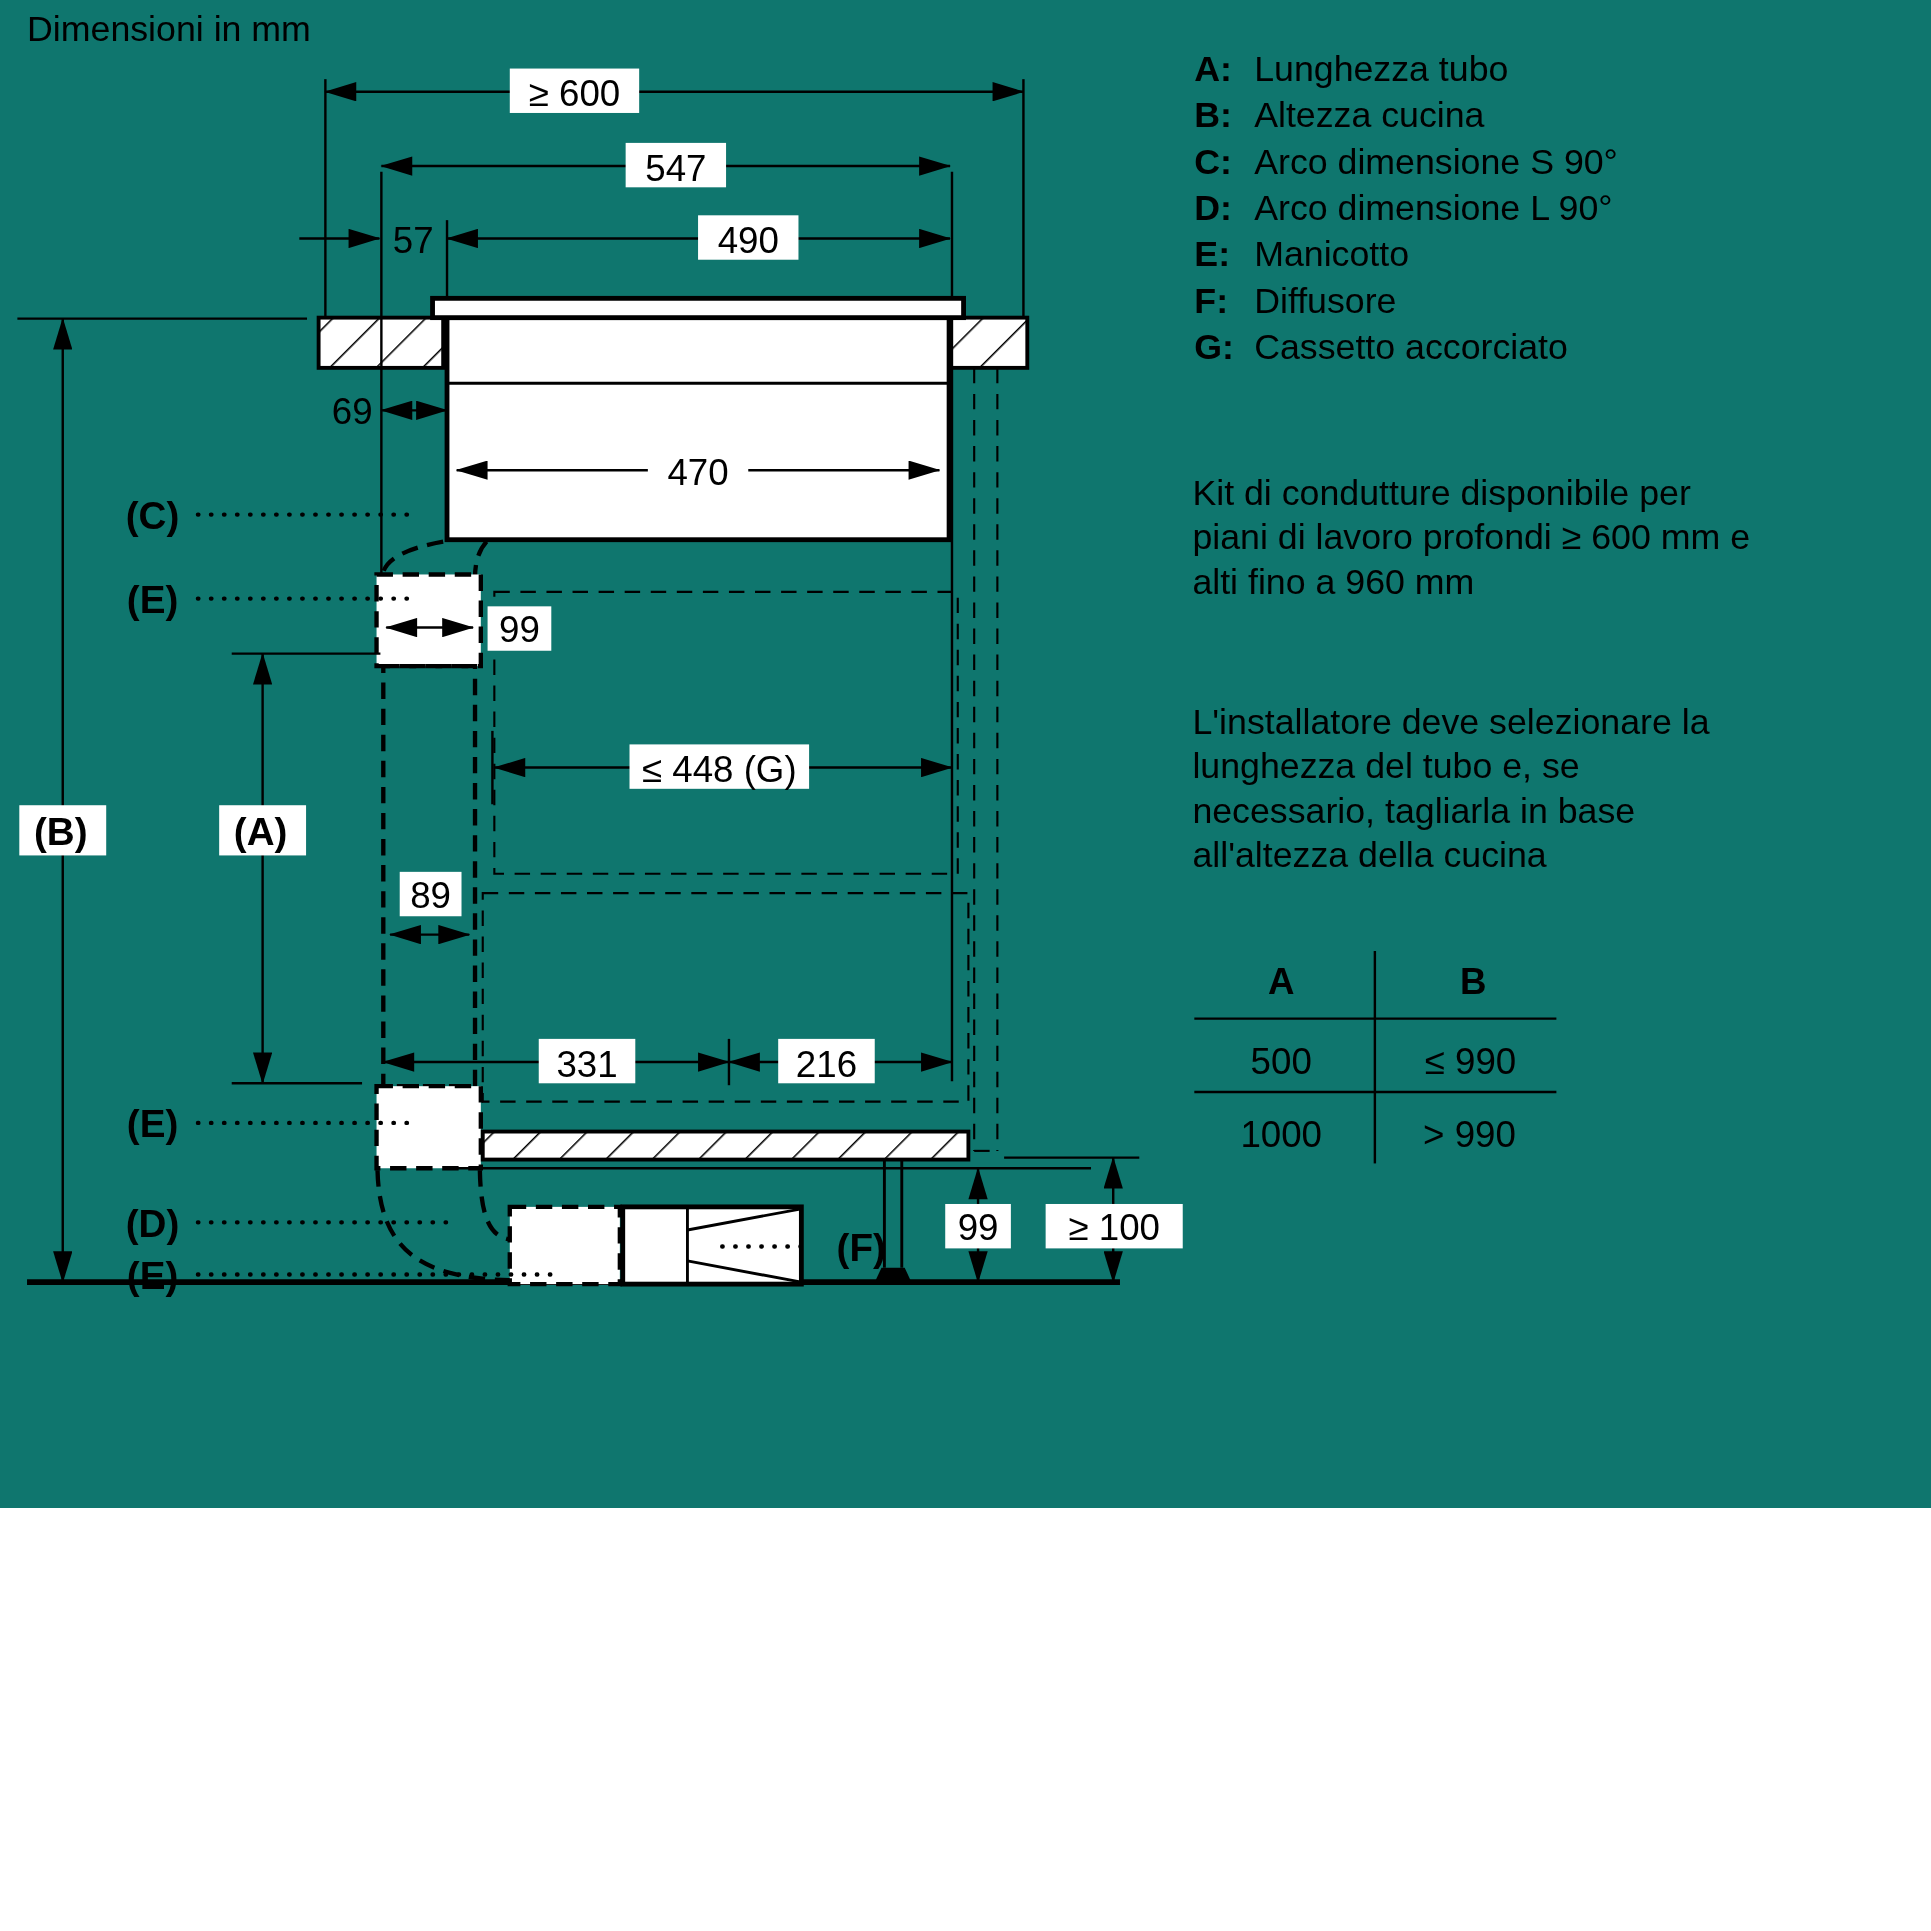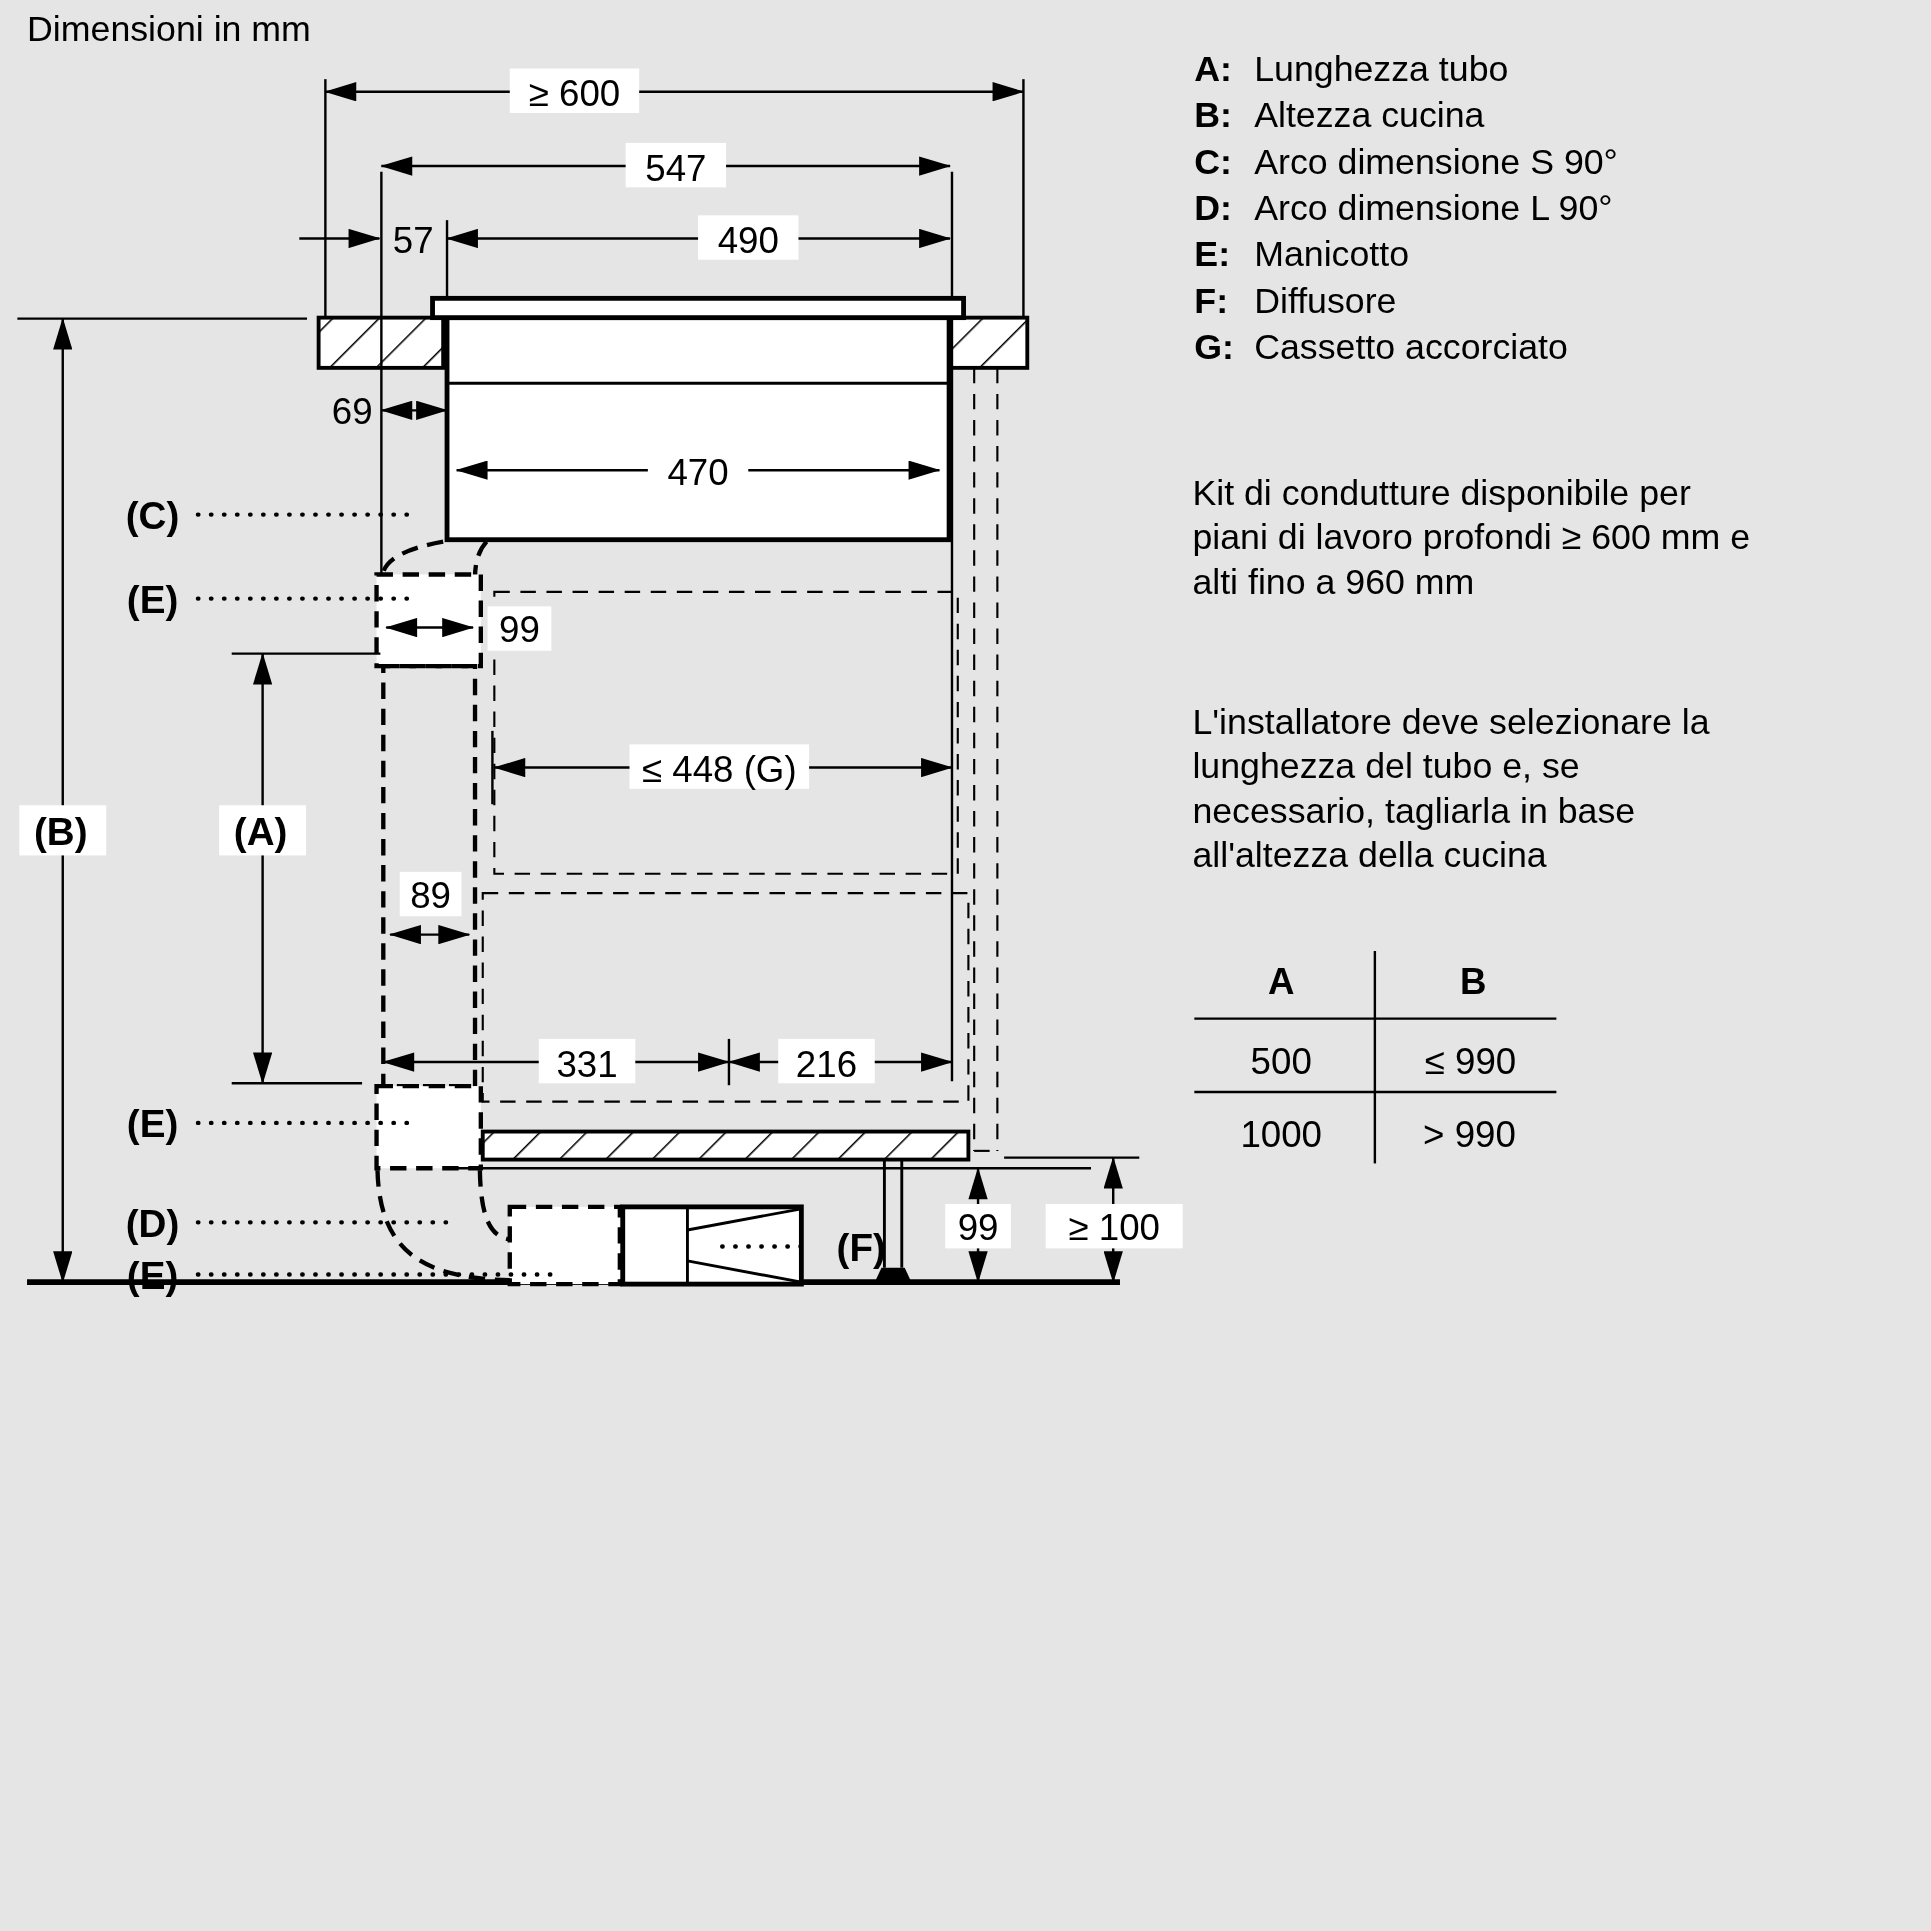--- a/index.html
+++ b/index.html
@@ -1,16 +1,16 @@
 <!DOCTYPE html>
 <html><head>
 <meta charset="utf-8">
 <style>
   html,body{margin:0;padding:0;background:#fff;}
-  .stage{position:relative;width:1931px;height:1931px;background:#e5e5e5;overflow:hidden;
+  .stage{position:relative;width:1931px;height:1508px;background:#0f766e;overflow:hidden;
          font-family:"Liberation Sans", sans-serif;}
   svg{position:absolute;left:0;top:0;}
   
   .solid-thick{stroke:#000;stroke-width:5;fill:#fff;}
   .solid-mid{stroke:#000;stroke-width:3;fill:none;}
   .solid-thin{stroke:#000;stroke-width:2.4;fill:none;}
   .hatched{stroke:#000;stroke-width:4;}
   .dash-heavy{stroke:#000;stroke-width:4.5;stroke-dasharray:17 10;fill:none;}
   .dash-heavy-fill{stroke:#000;stroke-width:4.5;stroke-dasharray:17 10;fill:#fff;}
   .dash-light{stroke:#000;stroke-width:2.2;stroke-dasharray:16 11;fill:none;}

